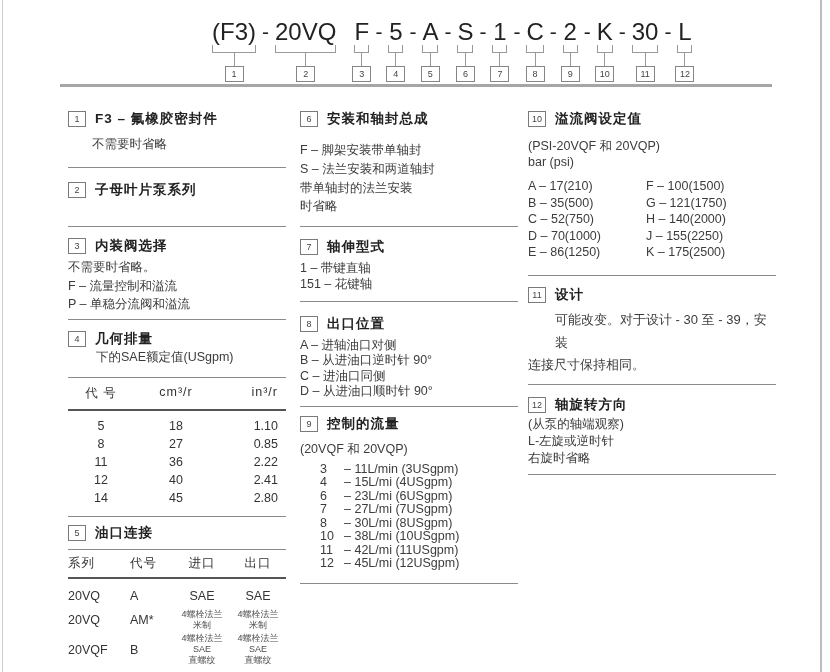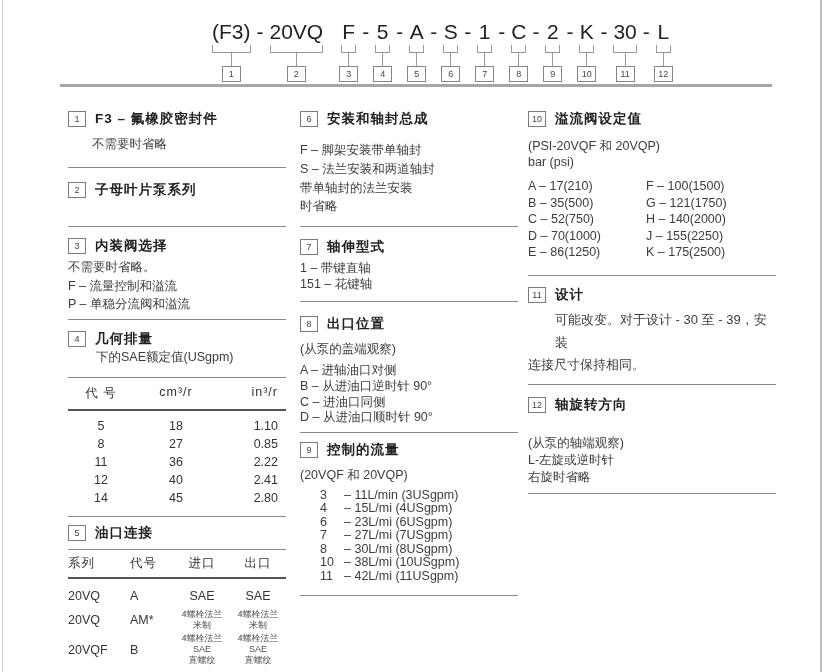--- a/index.html
+++ b/index.html
@@ -7,21 +7,21 @@
     position:relative; width:830px; height:672px; background:#ffffff;
     font-family:"Liberation Sans", sans-serif; color:#333; overflow:hidden;
   }
   .edge-left  { position:absolute; left:2px; top:0; width:1px; height:672px; background:#cfcfcf; }
   .edge-right { position:absolute; left:820px; top:0; width:2px; height:672px; background:#bdbdbd; }
   .top-rule   { position:absolute; left:60px; top:84px; width:712px; height:3px; background:#a6a6a6; }
 
   
   .code-header { position:absolute; left:210px; top:20px; display:flex; align-items:flex-start; }
   .unit { display:flex; flex-direction:column; align-items:center; }
-  .seg  { font-size:21px; line-height:24px; color:#222; padding:0 2px; white-space:nowrap; }
+  .seg  { font-size:24px; line-height:24px; color:#222; padding:0 2px; white-space:nowrap; }
   .bracket { align-self:stretch; height:7px; border-left:1px solid #999; border-right:1px solid #999; border-bottom:1px solid #999; margin:1px 2px 0 2px; }
   .stem { width:1px; height:13px; background:#999; }
   .numbox { min-width:13px; height:14px; padding:0 2px; border:1px solid #858585; background:#fff;
             font-size:9px; color:#444; display:flex; align-items:center; justify-content:center; }
   .sep { font-size:21px; line-height:24px; color:#222; margin:0 4px; min-width:6px; text-align:center; }
 
   
   .col { position:absolute; top:100px; }
   .col1 { left:68px;  width:218px; }
   .col2 { left:300px; width:218px; }
@@ -274,40 +274,40 @@
       <span class="stitle">轴伸型式</span>
     </div>
     <div class="body tight" style="margin-top:4px; line-height:1.3;">1 – 带键直轴</div>
     <div class="body tight" style="line-height:1.3;">151 – 花键轴</div>
     <div class="rule" style="margin-top:8px;"></div>
 
     <div class="sec" style="margin-top:13px;">
       <span class="numbox2">8</span>
       <span class="stitle">出口位置</span>
     </div>
-    <div class="body" style="margin-top:7px;">(从泵的盖端观察)</div>
     <div class="body" style="margin-top:5px; line-height:1.25;">A – 进轴油口对侧</div>
     <div class="body" style="line-height:1.25;">B – 从进油口逆时针 90°</div>
     <div class="body" style="line-height:1.25;">C – 进油口同侧</div>
     <div class="body" style="line-height:1.25;">D – 从进油口顺时针 90°</div>
     <div class="rule" style="margin-top:6px;"></div>
 
     <div class="sec" style="margin-top:8px;">
       <span class="numbox2">9</span>
       <span class="stitle">控制的流量</span>
     </div>
     <div class="body" style="margin-top:7px;">(20VQF 和 20VQP)</div>
     <div style="margin-top:4px;">
       <div class="fline"><span class="fn">3</span><span>– 11L/min (3USgpm)</span></div>
       <div class="fline"><span class="fn">4</span><span>– 15L/mi (4USgpm)</span></div>
       <div class="fline"><span class="fn">6</span><span>– 23L/mi (6USgpm)</span></div>
       <div class="fline"><span class="fn">7</span><span>– 27L/mi (7USgpm)</span></div>
       <div class="fline"><span class="fn">8</span><span>– 30L/mi (8USgpm)</span></div>
       <div class="fline"><span class="fn">10</span><span>– 38L/mi (10USgpm)</span></div>
       <div class="fline"><span class="fn">11</span><span>– 42L/mi (11USgpm)</span></div>
+      <div class="fline"><span class="fn">12</span><span>– 45L/mi (12USgpm)</span></div>
     </div>
     <div class="rule" style="margin-top:12px;"></div>
   </div>
 
   <div class="col col3">
     <div class="sec" style="margin-top:10px;">
       <span class="numbox2">10</span>
       <span class="stitle">溢流阀设定值</span>
     </div>
     <div class="body" style="margin-top:11px; line-height:1.25;">(PSI-20VQF 和 20VQP)</div>
@@ -335,18 +335,18 @@
       <span class="stitle">设计</span>
     </div>
     <div class="body" style="margin-top:4px; font-size:13px; line-height:1.8;margin-left:27px;">可能改变。对于设计 - 30 至 - 39，安装</div>
     <div class="body" style="font-size:13px;">连接尺寸保持相同。</div>
     <div class="rule" style="margin-top:10px;"></div>
 
     <div class="sec" style="margin-top:11px;">
       <span class="numbox2">12</span>
       <span class="stitle">轴旋转方向</span>
     </div>
-    <div class="body" style="margin-top:21px; line-height:1.35;">(从泵的轴端观察)</div>
+    <div class="body" style="margin-top:2px; line-height:1.35;">(从泵的轴端观察)</div>
     <div class="body" style="line-height:1.35;">L-左旋或逆时针</div>
     <div class="body" style="line-height:1.35;">右旋时省略</div>
     <div class="rule" style="margin-top:7px;"></div>
   </div>
 </div>
 
 </body></html>

